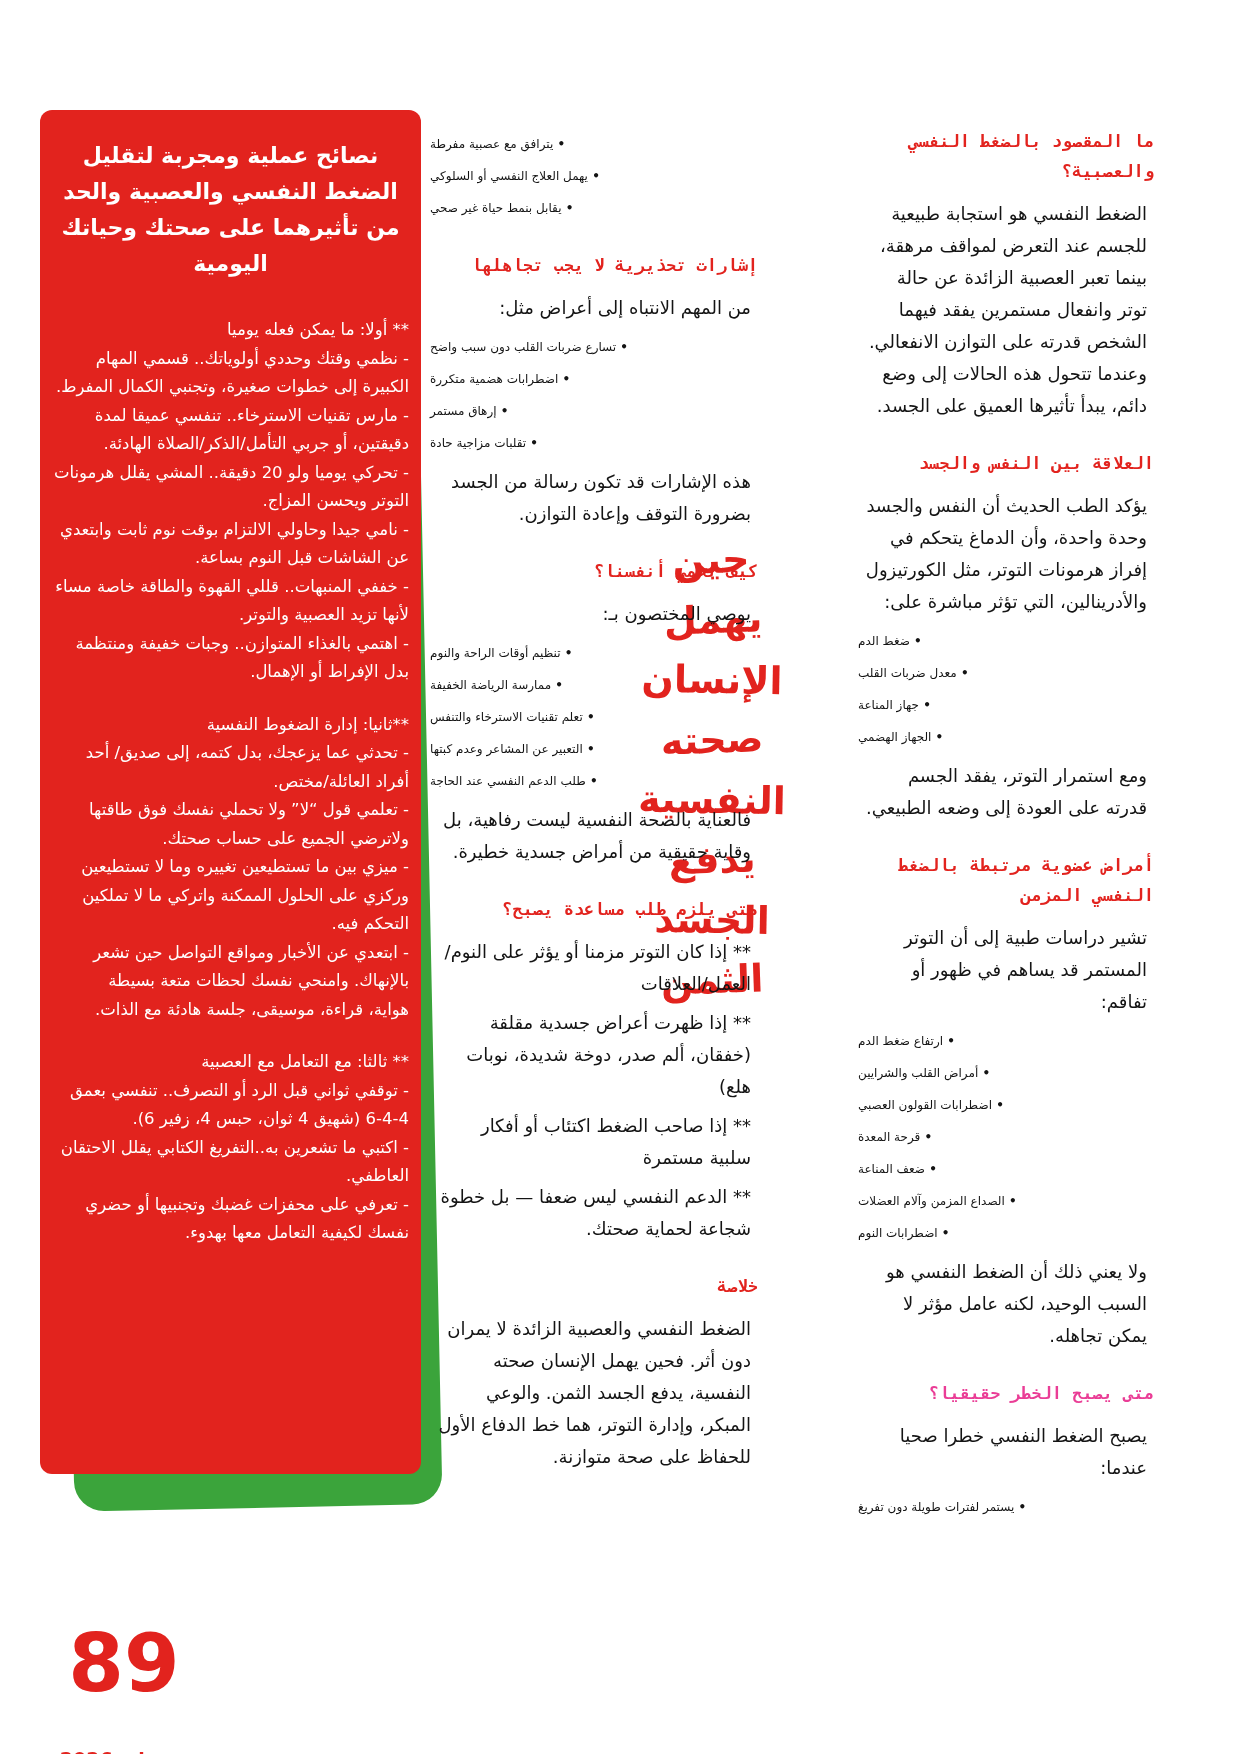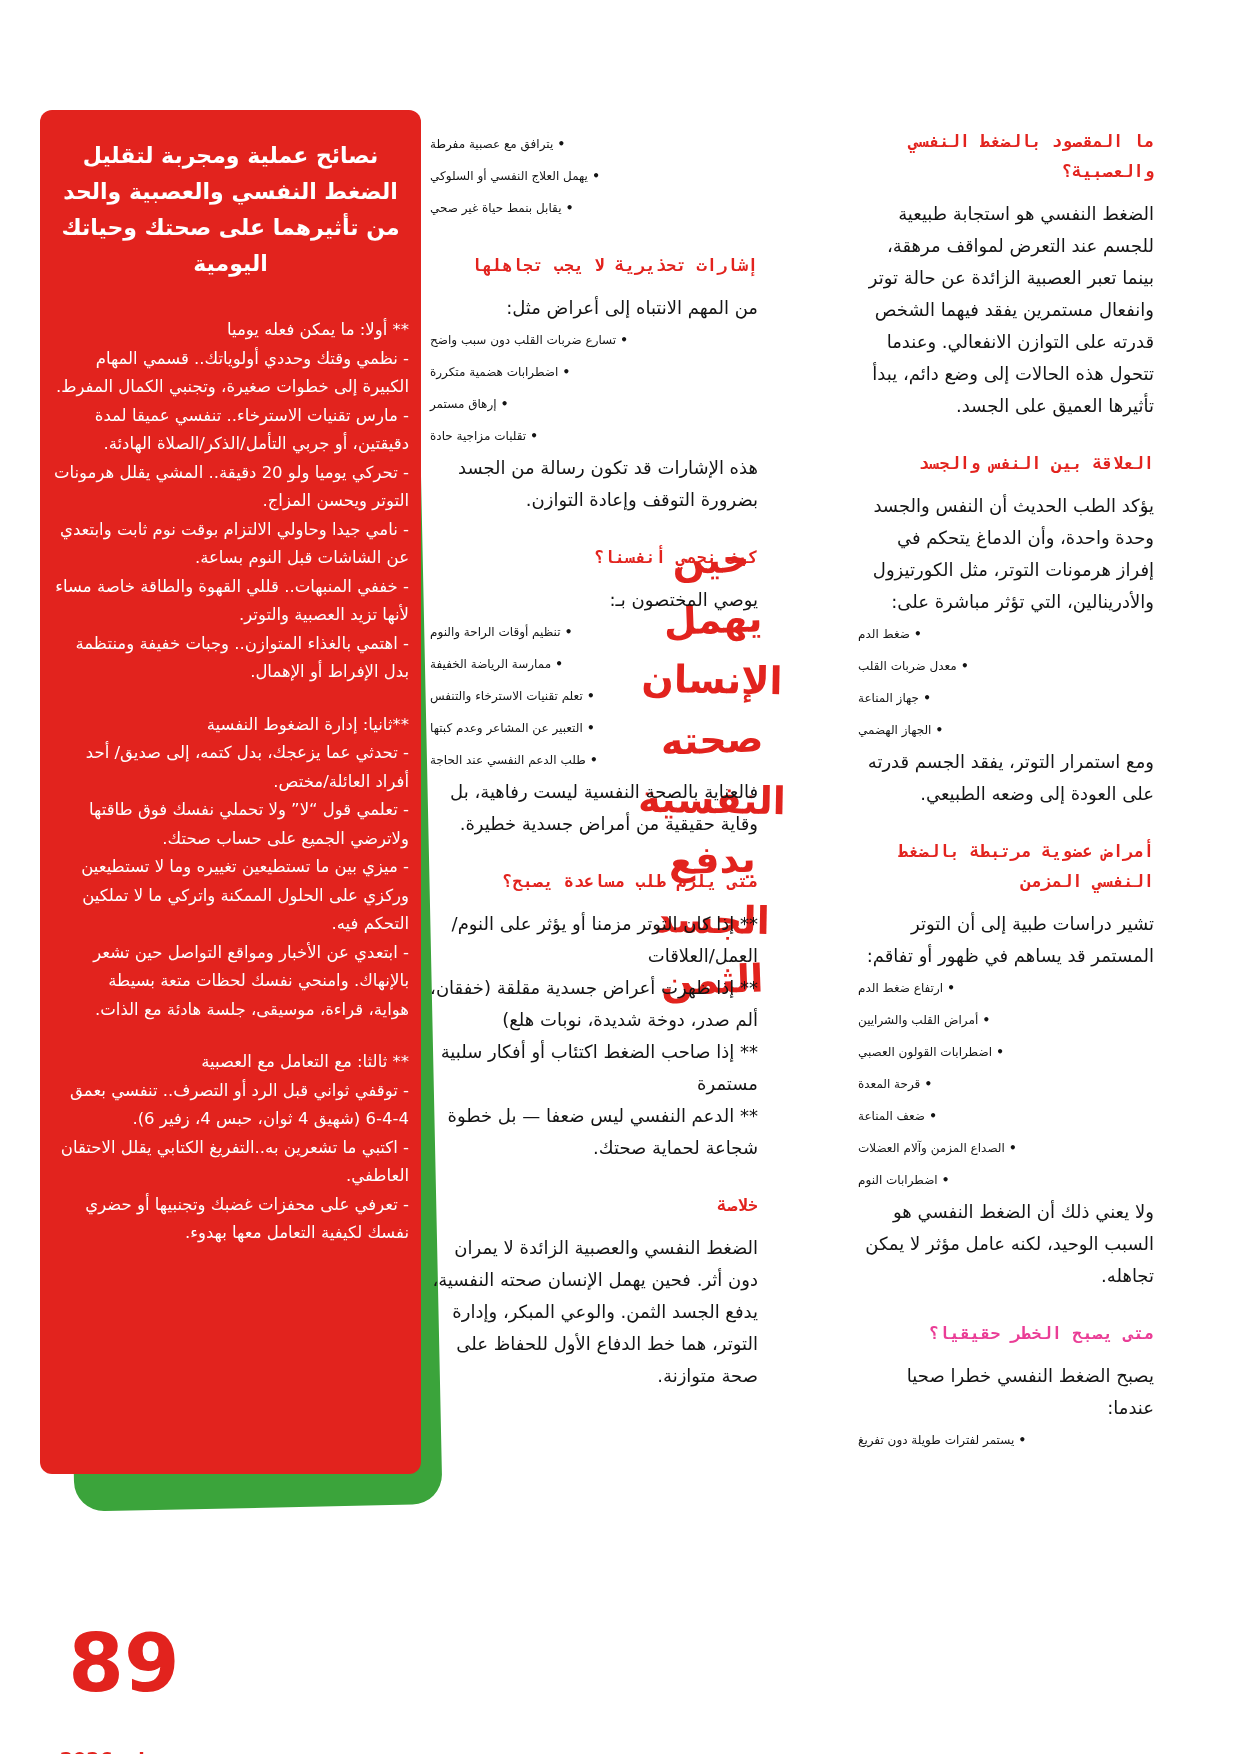--- a/index.html
+++ b/index.html
@@ -35,21 +35,21 @@
   .col{position:absolute;top:128px;}
   .col-right{left:858px;width:296px;}
   .col-middle{left:430px;width:328px;}
   .heading{
     color:var(--red);font-weight:bold;font-size:17px;line-height:30px;
     margin:28px 0 10px 0;
     font-family:Liberation Mono, monospace;
   }
   .heading.pink{color:var(--pink);}
   .col > .heading:first-child{margin-top:0;}
-  .para{font-size:18px;line-height:32px;color:var(--ink);margin:0;text-align:right;}
+  .para{font-size:18px;line-height:32px;color:var(--ink);margin:7px;text-align:right;}
   .bullet{font-size:12px;line-height:32px;color:var(--ink);text-align:left;}
   .bullet::before{content:"• ";font-weight:bold;}
   
   .display-words{
     position:absolute;left:628px;top:530px;width:168px;text-align:center;
     color:var(--red);font-weight:bold;
   }
   .display-words .word{font-size:38px;line-height:60px;transform:rotate(-2deg);}
   .display-words .word:nth-child(even){transform:rotate(1deg);}
   

